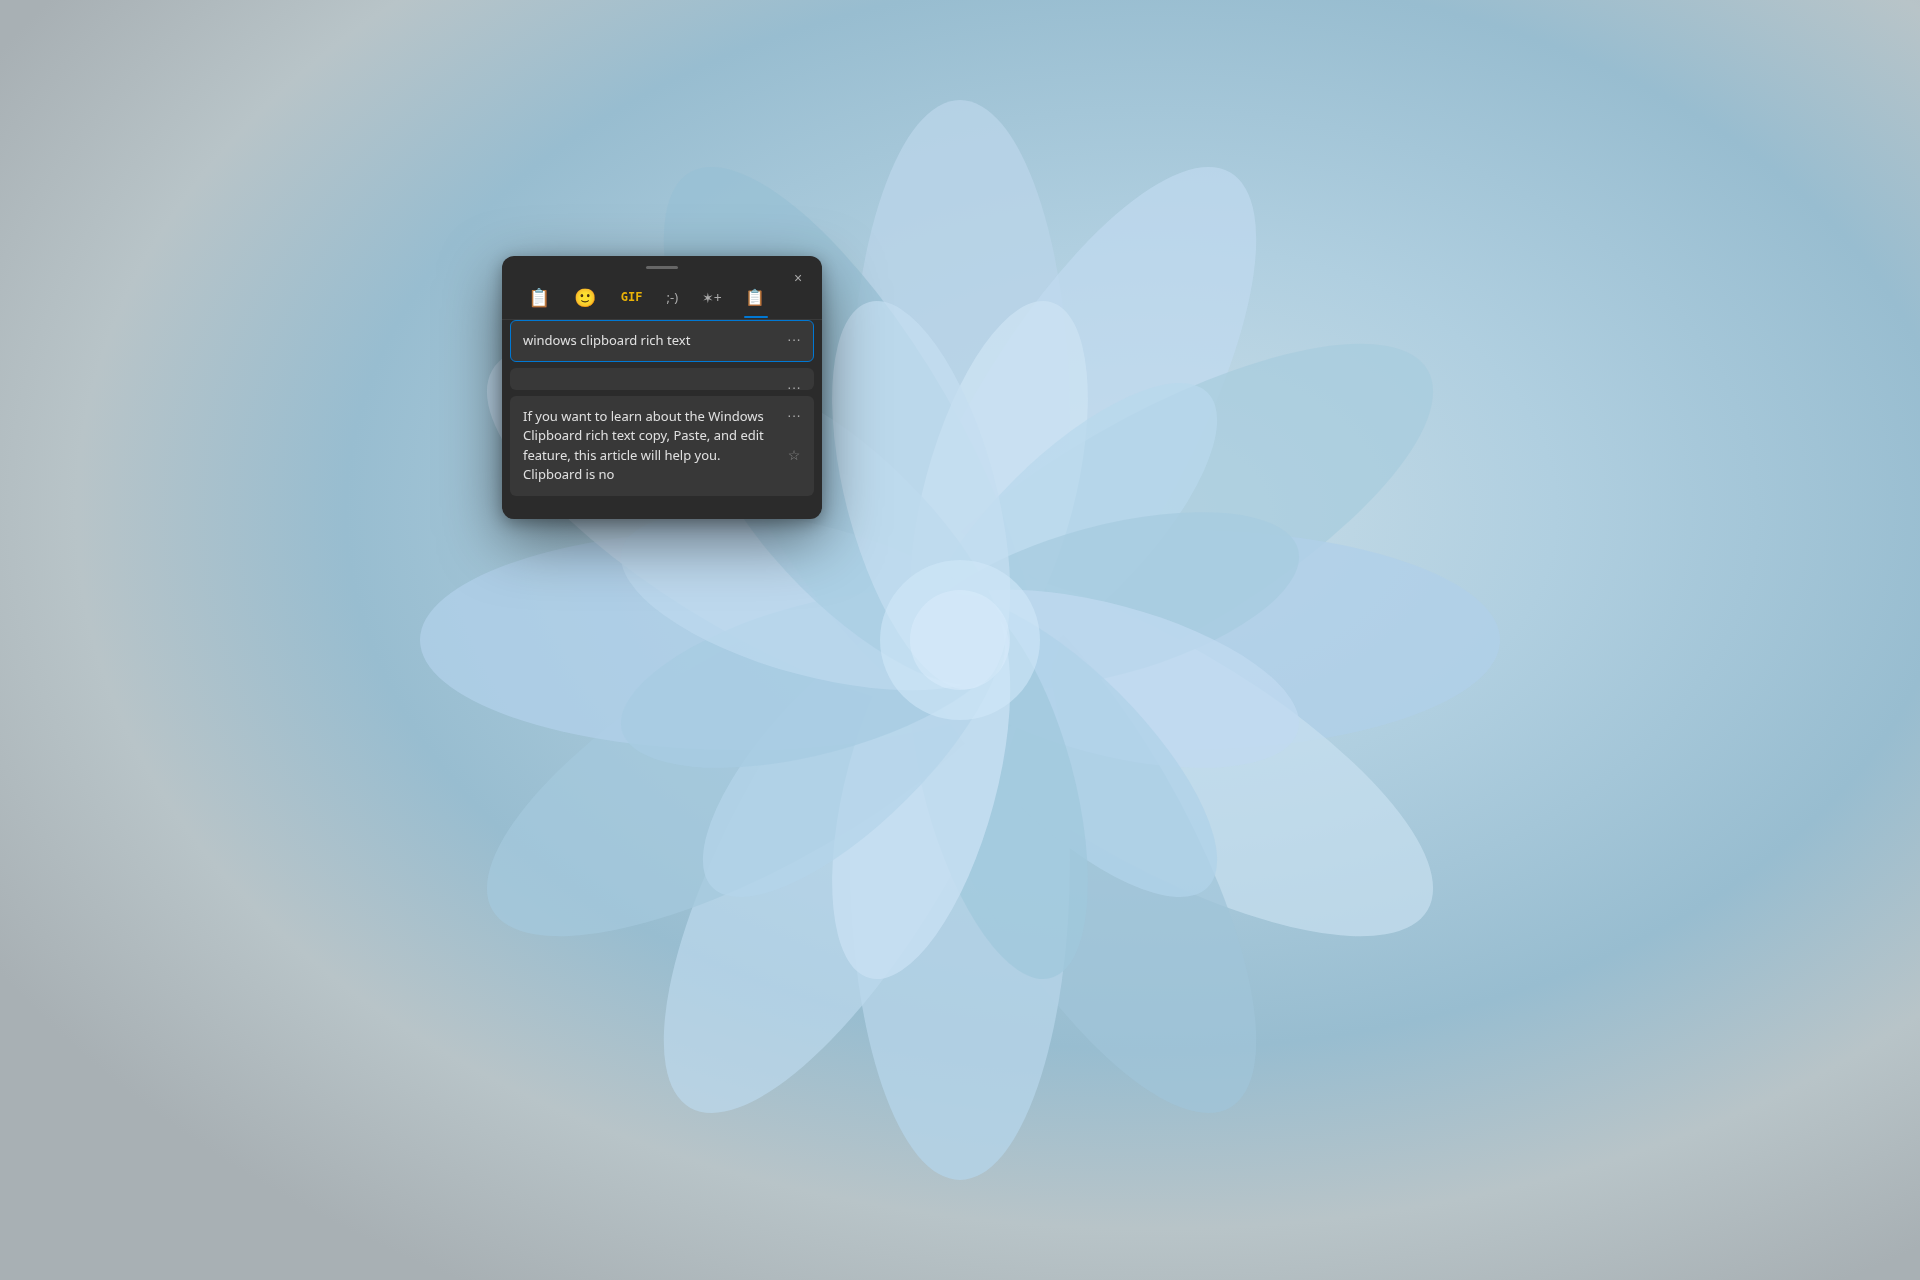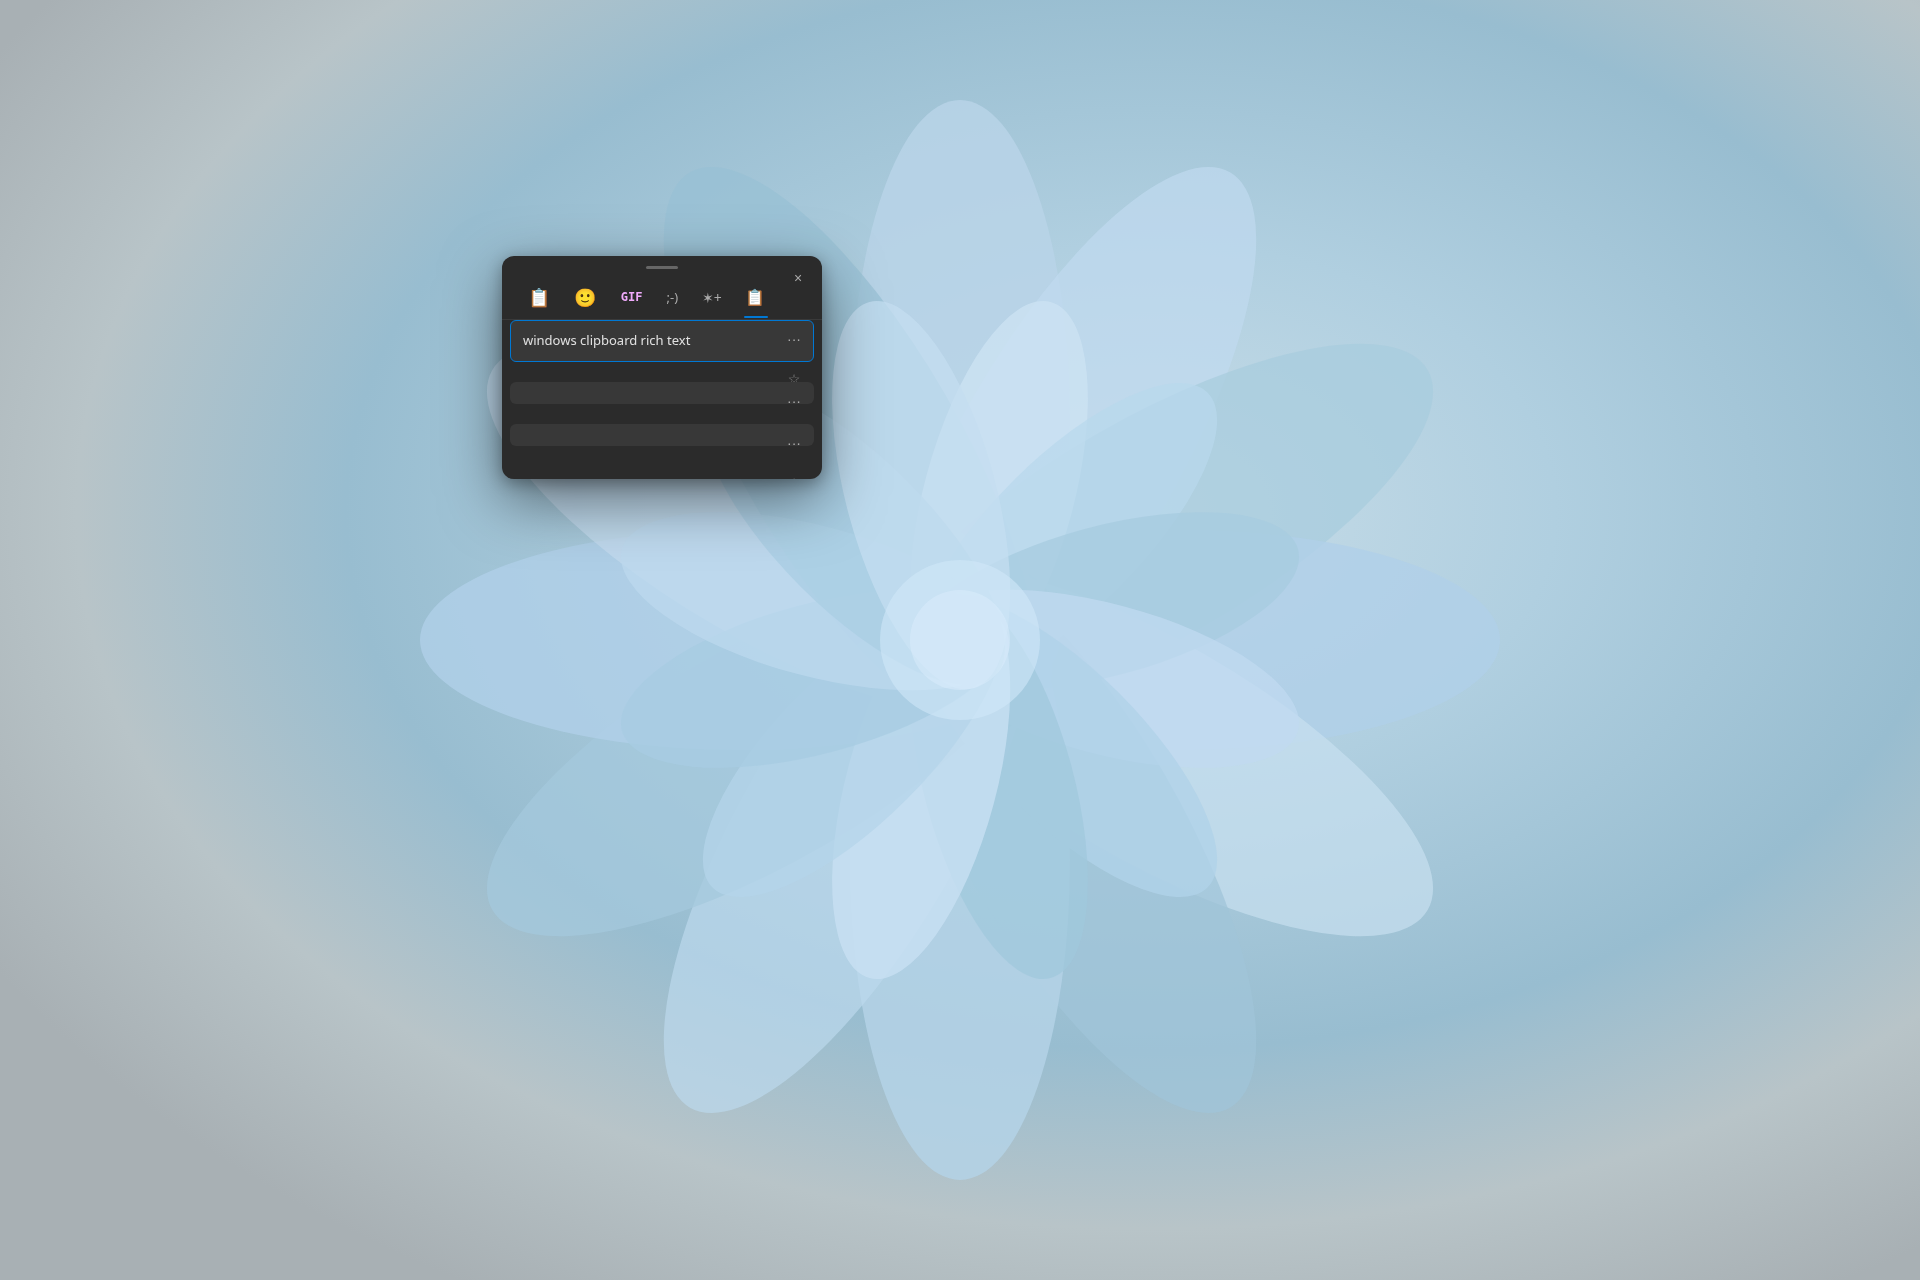--- a/index.html
+++ b/index.html
@@ -142,22 +142,22 @@
       font-size: 13px;
       cursor: pointer;
       padding: 2px 4px;
       border-radius: 4px;
     }
 
     
     .clipboard-list {
       display: flex;
       flex-direction: column;
-      padding: 0 8px 29px;
-      gap: 16px;
+      padding: 0 8px 19px;
+      gap: 2px;
     }
 
     .clipboard-item {
       background: #383838;
       border-radius: 6px;
       padding: 10px 12px;
       position: relative;
       cursor: pointer;
       border: 1px solid transparent;
       margin-bottom: 4px;
@@ -270,21 +270,21 @@
 
     <div class="tab-item" title="Pinned">
       <span>📋</span>
     </div>
 
     <div class="tab-item" title="Emoji">
       <span>🙂</span>
     </div>
 
     <div class="tab-item" title="GIF">
-      <span style="font-size:12px; font-weight:700; color:#f0abfc; font-family:monospace;">GIF</span>
+      <span style="font-size:12px; font-weight:700; color:#eab308; font-family:monospace;">GIF</span>
     </div>
 
     <div class="tab-item" title="Kaomoji">
       <span style="font-size:13px;">;-)</span>
     </div>
 
     <div class="tab-item" title="Symbols">
       <span style="font-size:14px;">✶+</span>
     </div>
 
@@ -311,20 +311,21 @@
       <div class="clipboard-item">
         <div class="item-actions">
           <button class="item-more-btn">···</button>
           <button class="item-pin-btn">
             <span style="font-size:14px;">☆</span>
           </button>
         </div>
       </div>
 
       <div class="clipboard-item">
+        <div class="clipboard-item-text">If you want to learn about the Windows Clipboard rich text copy, Paste, and edit feature, this article will help you. Clipboard is no</div>
         <div class="item-actions">
           <button class="item-more-btn">···</button>
           <button class="item-pin-btn">
             <span style="font-size:14px;">☆</span>
           </button>
         </div>
       </div>
 
     </div>
   </div>

